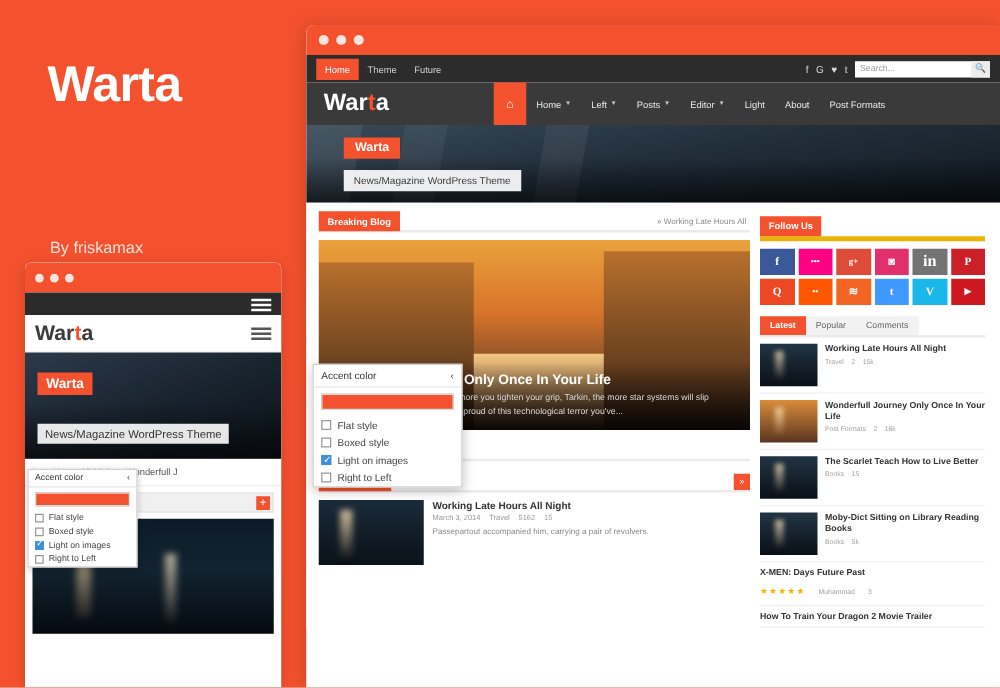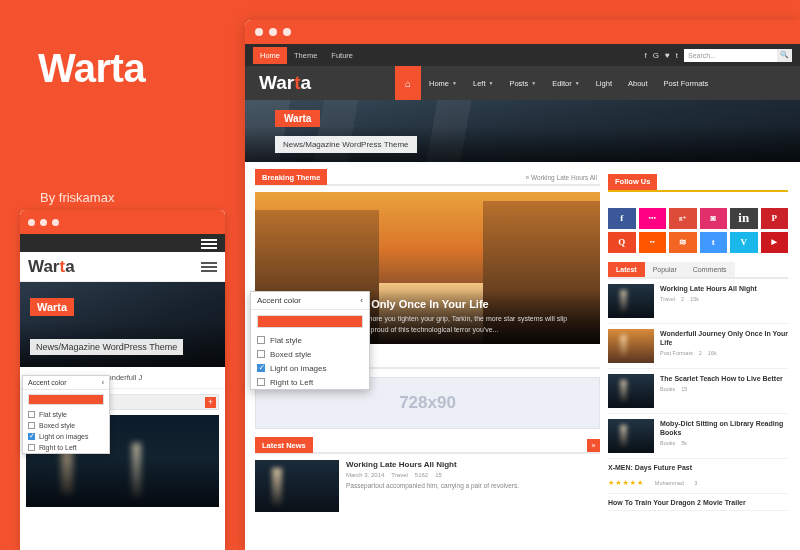--- a/index.html
+++ b/index.html
@@ -238,21 +238,21 @@
     filter: blur(2.5px);
   }
   .latest-title { font-size: 8px; font-weight: bold; color: #333; margin-bottom: 3px; }
   .meta { font-size: 6px; color: #999; display: flex; gap: 7px; flex-wrap: wrap; }
   .excerpt { font-size: 6.5px; color: #888; line-height: 1.5; margin-top: 3px; }
   
   .side-title {
     background: #f4522e; color: #fff; font-size: 7.5px; font-weight: bold;
     padding: 3px 7px; display: inline-flex; align-items: center; height: 16px;
   }
-  .side-head { border-bottom: 2px solid #eab308; margin-bottom: 16px; }
+  .side-head { border-bottom: 4px solid #eab308; margin-bottom: 6px; }
   .social-grid { display: grid; grid-template-columns: repeat(6, 1fr); gap: 3px; }
   .soc-tile {
     height: 21px; display: flex; align-items: center; justify-content: center;
     color: #fff; font-size: 9px; font-weight: bold; font-family: "Liberation Serif", serif;
   }
   .tabs { display: flex; border-bottom: 2px solid #eaeaea; margin-top: 9px; }
   .tab {
     font-size: 7px; padding: 4px 8px; color: #666; background: #f2f2f2;
   }
   .tab.active { background: #f4522e; color: #fff; font-weight: bold; }
@@ -411,38 +411,37 @@
 
   <div class="hero">
     <div class="hero-badge">Warta</div>
     <div class="hero-sub">News/Magazine WordPress Theme</div>
   </div>
 
   <div class="content">
 
     <div class="col-main">
       <div class="sec-head">
-        <div class="sec-title">Breaking Theme</div>
+        <div class="sec-title">Breaking Blog</div>
         <div class="sec-right">» Working Late Hours All</div>
       </div>
 
       <div class="feature">
         <div class="bldgL"></div>
         <div class="bldgR"></div>
         <div class="road"></div>
         <div class="feature-overlay">
           <div class="feature-title">Wonderfull Journey Only Once In Your Life</div>
           <div class="feature-text">Your lack of faith disturbing. The more you tighten your grip, Tarkin, the more star systems will slip through your fingers. Don't be too proud of this technological terror you've...</div>
         </div>
       </div>
 
       <div class="sec-head" style="margin-top:9px;">
         <div class="sec-title">Advertisement</div>
       </div>
-      <div class="adv-box">728x90</div>
 
       <div class="sec-head" style="margin-top:9px;justify-content:space-between;">
         <div class="sec-title">Latest News</div>
         <div class="sec-arrow">»</div>
       </div>
       <div class="latest-item">
         <div class="latest-thumb"></div>
         <div>
           <div class="latest-title">Working Late Hours All Night</div>
           <div class="meta">
@@ -458,21 +457,21 @@
 
     <div class="col-side">
       <div class="side-head">
         <div class="side-title">Follow Us</div>
       </div>
       <div class="social-grid">
         <div class="soc-tile" style="background:#3b5998">f</div>
         <div class="soc-tile" style="background:#ff0084;font-size:7px">•••</div>
         <div class="soc-tile" style="background:#dd4b39;font-size:7px">g+</div>
         <div class="soc-tile" style="background:#e1306c">◙</div>
-        <div class="soc-tile" style="background:#404040;font-size:13px">in</div>
+        <div class="soc-tile" style="background:#737373;font-size:13px">in</div>
         <div class="soc-tile" style="background:#cb2027">P</div>
         <div class="soc-tile" style="background:#ee4723">Q</div>
         <div class="soc-tile" style="background:#ff5700;font-size:7px">••</div>
         <div class="soc-tile" style="background:#f26522">≋</div>
         <div class="soc-tile" style="background:#4099ff">t</div>
         <div class="soc-tile" style="background:#1ab7ea">V</div>
         <div class="soc-tile" style="background:#cc181e;font-size:7px">▶</div>
       </div>
 
       <div class="tabs">

